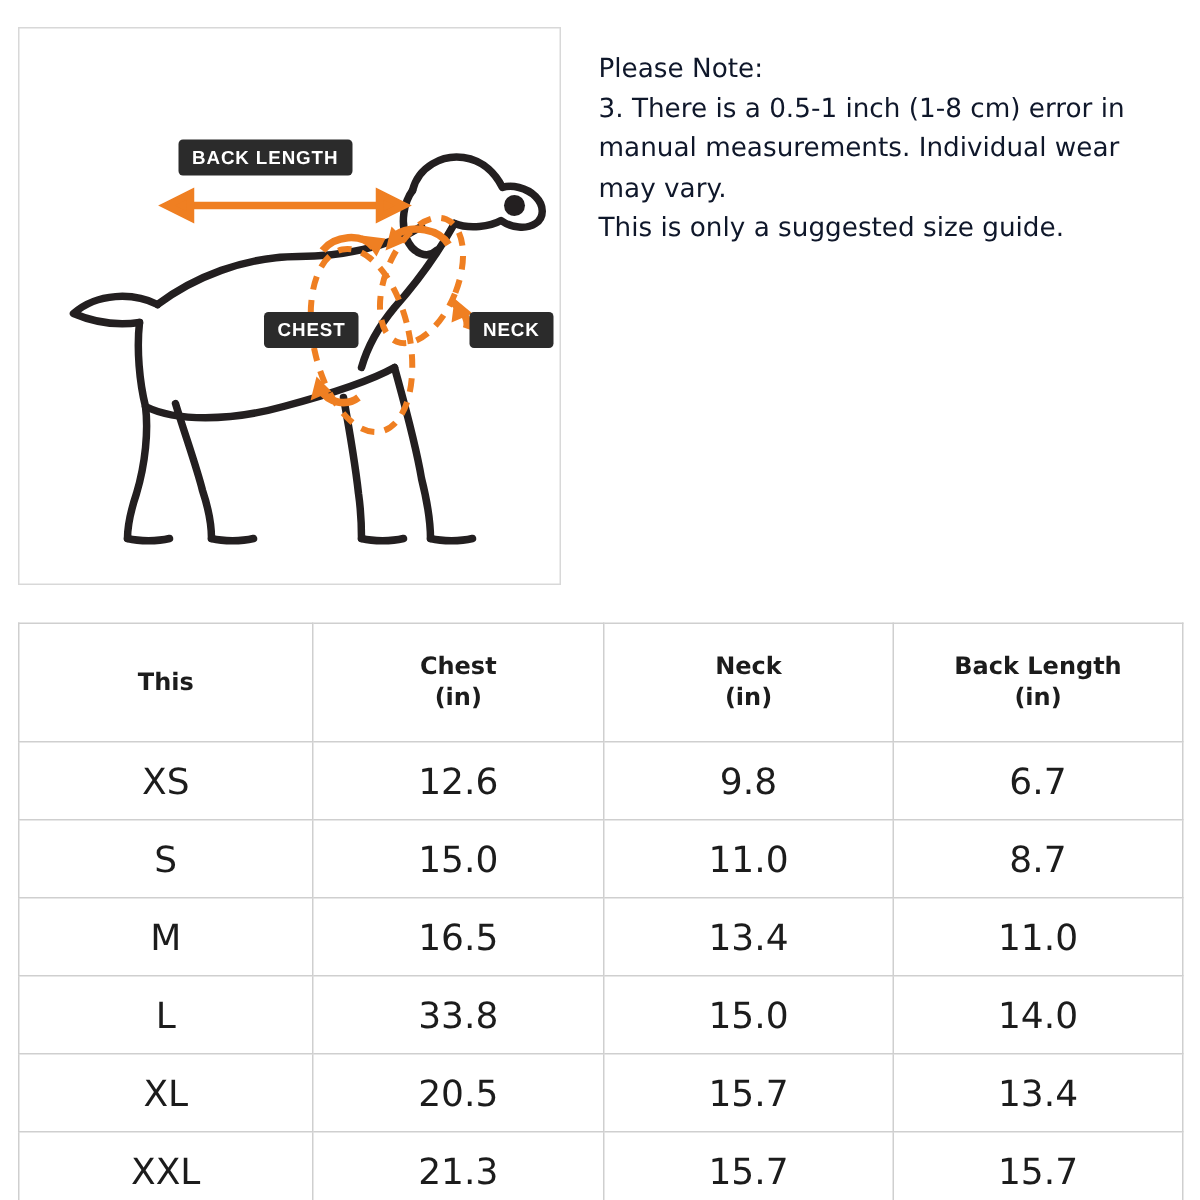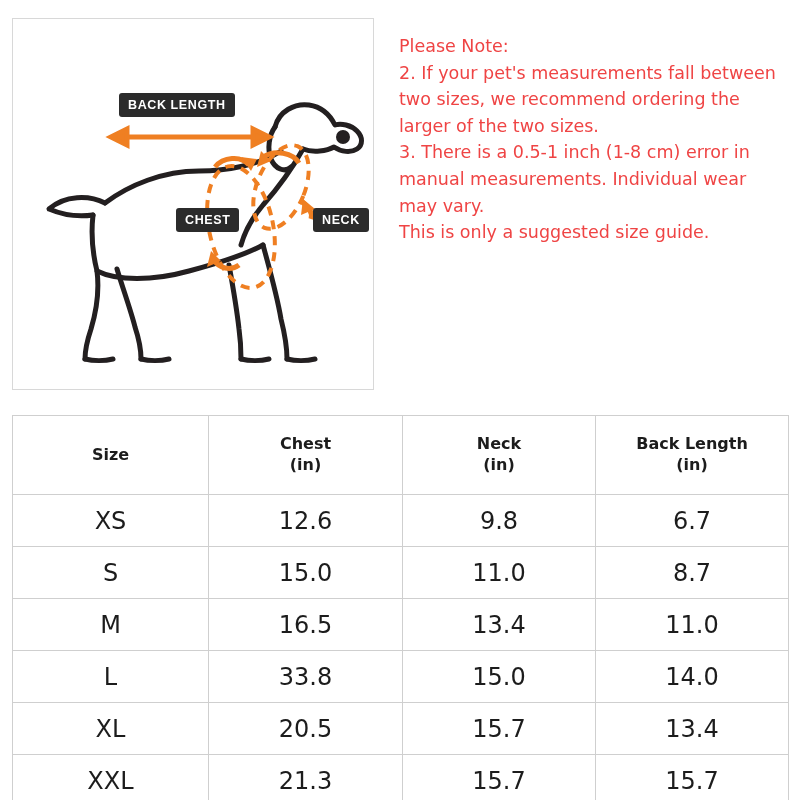--- a/index.html
+++ b/index.html
@@ -45,21 +45,21 @@
   .notes {
     flex: 1 1 auto;
     padding-left: 25px;
     padding-top: 15px;
     box-sizing: border-box;
   }
   .notes p {
     margin: 0;
     font-size: 17.5px;
     line-height: 1.52;
-    color: #ef4444;
+    color: #0f172a;
     font-family: "DejaVu Sans", sans-serif;
   }
 
   
   .chip {
     position: absolute;
     background: #2b2b2b;
     color: #ffffff;
     font-size: 12.5px;
     font-weight: bold;
@@ -169,37 +169,36 @@
         </g>
       </svg>
 
       <div class="chip chip-back">BACK LENGTH</div>
       <div class="chip chip-chest">CHEST</div>
       <div class="chip chip-neck">NECK</div>
     </div>
 
     <div class="notes">
       <p>Please Note:</p>
-      <p>2. If your pet's measurements fall between two sizes, we recommend ordering the larger of the two sizes.</p>
       <p>3. There is a 0.5-1 inch (1-8 cm) error in manual measurements. Individual wear may vary.</p>
       <p>This is only a suggested size guide.</p>
     </div>
   </div>
 
   <table class="size-table">
     <colgroup>
       <col class="c1">
         <col class="c2">
         <col class="c3">
         <col class="c4">
     </colgroup>
     <thead>
       <tr>
         <th>
-          <span>Size</span>
+          <span>This</span>
           <span class="unit"></span>
         </th>
         <th>
           <span>Chest</span>
           <span class="unit">(in)</span>
         </th>
         <th>
           <span>Neck</span>
           <span class="unit">(in)</span>
         </th>

